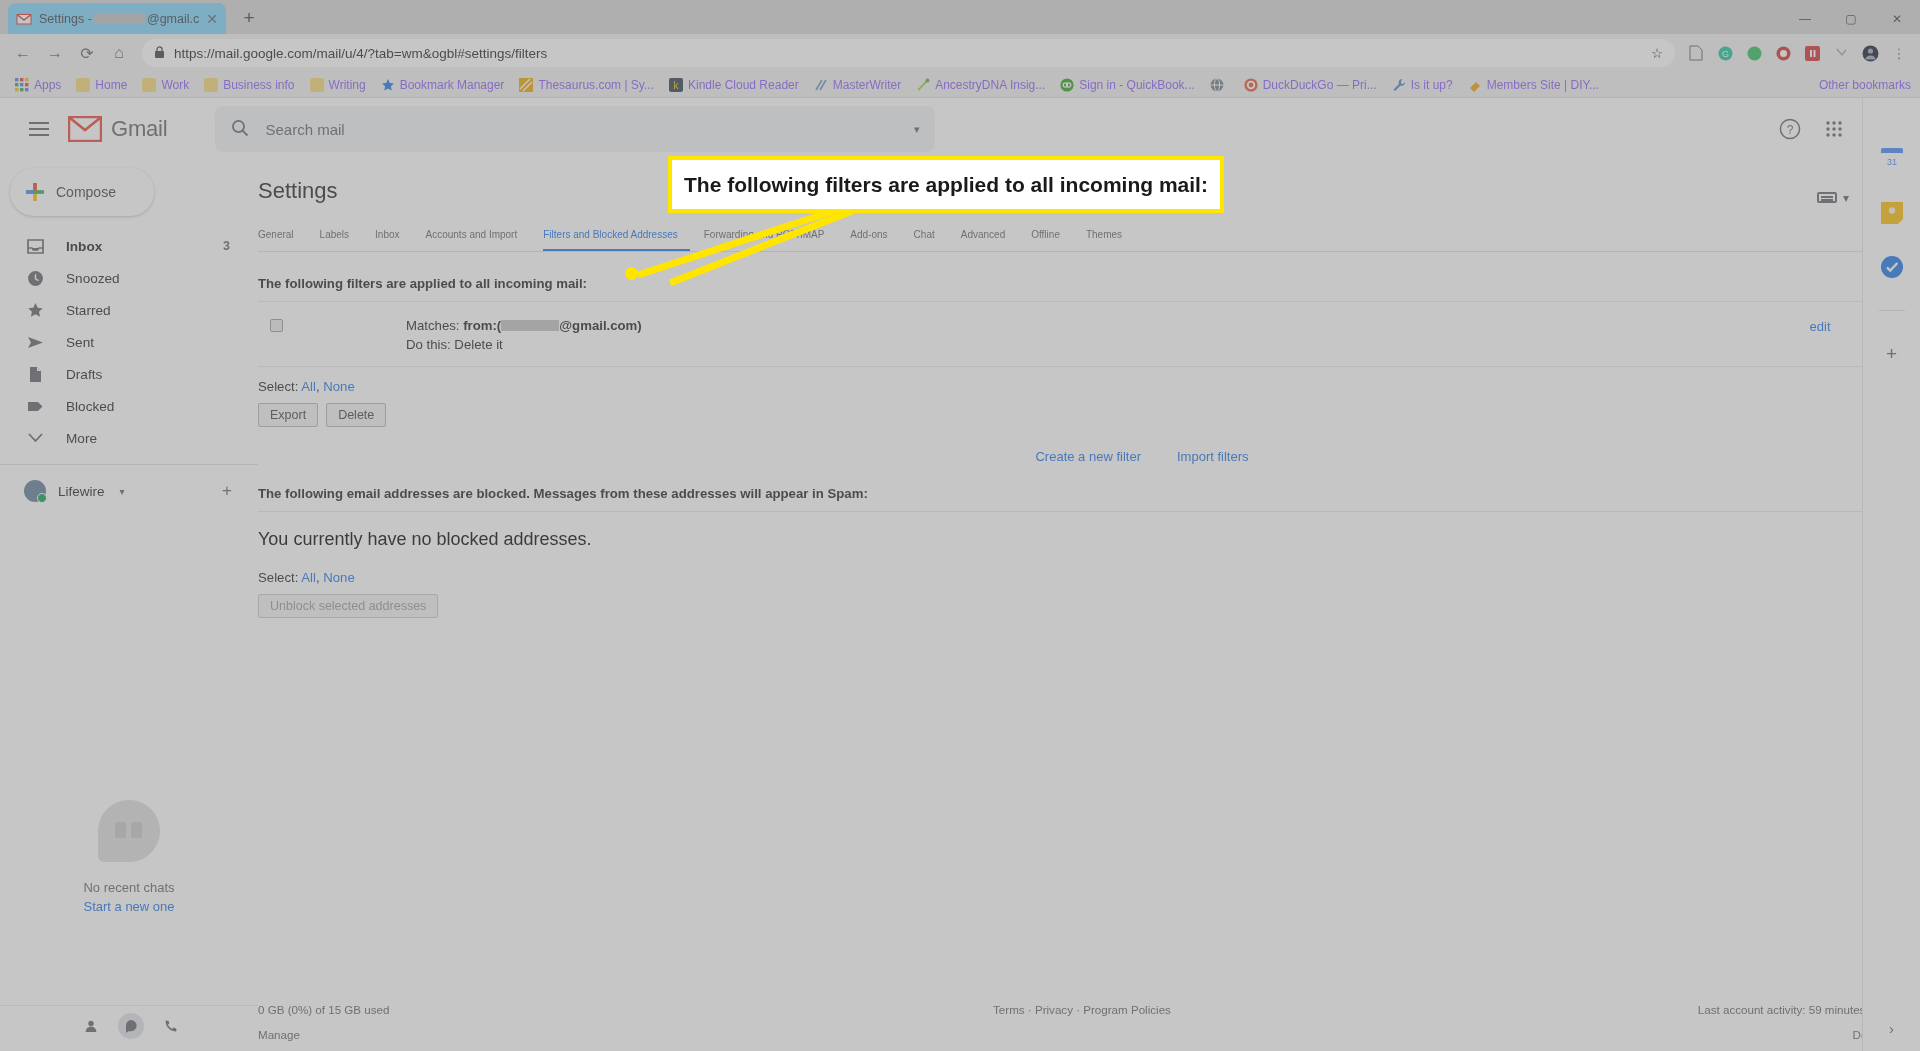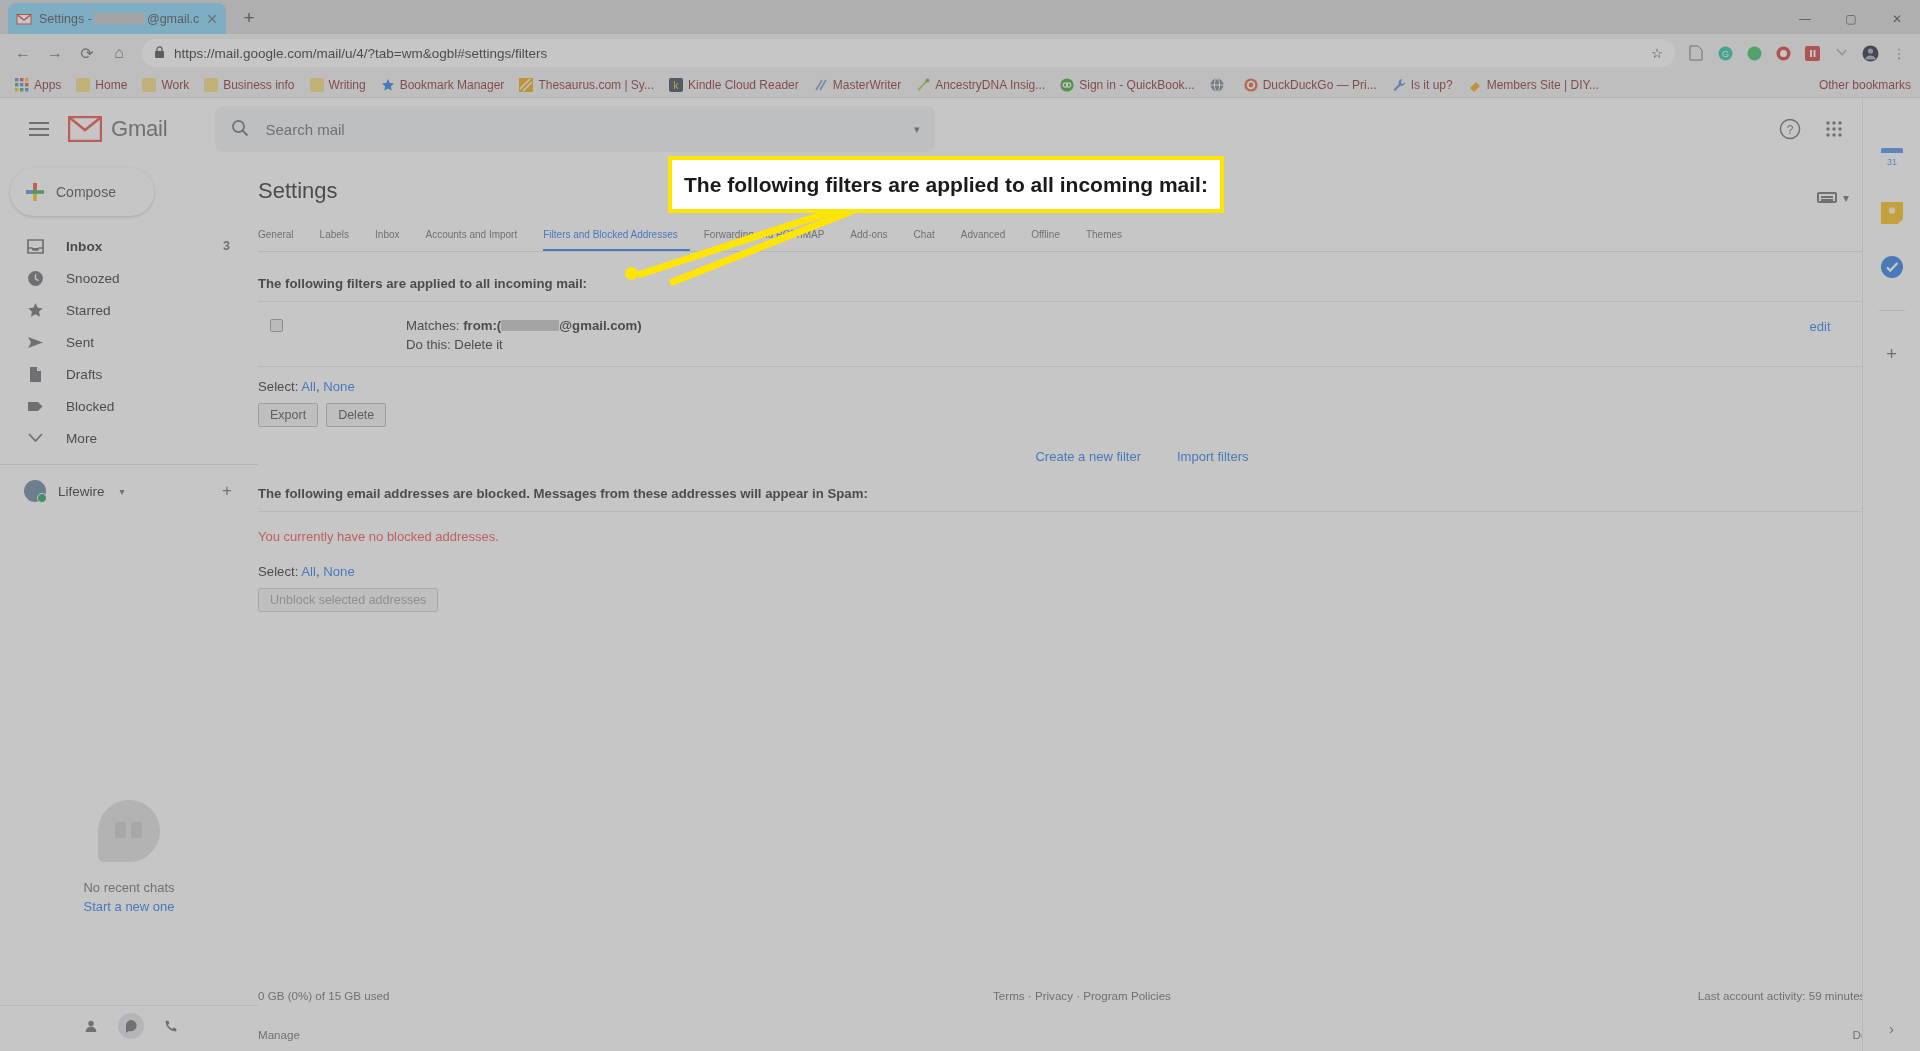--- a/index.html
+++ b/index.html
@@ -36,21 +36,21 @@
             color:#5f6368; font-size:16px; }
   .omnibox {
     flex:1; height:28px; background:#fff; border-radius:14px; display:flex; align-items:center;
     padding:0 12px; gap:9px; font-size:13.5px; color:#202124; margin:0 6px;
   }
   .omnibox .lock { font-size:11px; color:#3c4043; }
   .tbicons { display:flex; align-items:center; gap:3px; }
   .tbicon { width:26px;height:26px;display:flex;align-items:center;justify-content:center;border-radius:50%;font-size:13px;color:#5f6368; }
 
   .bookmarks { height:26px; background:#f1f1f1; display:flex; align-items:center; gap:3px; padding:0 9px;
-               font-size:12px; color:#7f1d1d; border-bottom:1px solid #dadce0; }
+               font-size:12px; color:#8b5cf6; border-bottom:1px solid #dadce0; }
   .bm { display:flex; align-items:center; gap:5px; padding:2px 6px; border-radius:4px; white-space:nowrap; }
   .bm .bi { width:14px; height:14px; flex:0 0 14px; display:block; border-radius:2px; }
   .folder { background:#f8d775; border-radius:2px 2px 2px 2px; position:relative; }
   .bm-right { margin-left:auto; display:flex; align-items:center; gap:6px; }
 
   
   .gmail { position:absolute; left:0; right:0; top:98px; bottom:0; background:#fff; }
   .gheader { height:62px; display:flex; align-items:center; padding:0 16px; background:#fff; }
   .hamburger { width:46px;height:46px;display:flex;align-items:center;justify-content:center;color:#5f6368;font-size:19px; }
   .logo { display:flex; align-items:center; gap:9px; margin-left:6px; }
@@ -119,21 +119,21 @@
   .gbtn { font-size:12.5px; color:#3c4043; background:#f2f2f2; border:1px solid #b5b5b5; border-radius:2px; padding:4px 11px; }
   .gbtn.disabled { color:#9a9a9a; border-color:#c9c9c9; }
   .links-right { display:flex; justify-content:center; gap:36px; font-size:13px; color:#1a73e8; padding-top:22px; padding-left:120px; }
 
   .footer { position:absolute; bottom:0; left:0; right:0; padding-bottom:10px; font-size:11.6px; color:#5f6368; }
   .footer-row { display:flex; align-items:flex-start; }
   .f-left { width:33%; }
   .f-mid { width:34%; text-align:center; }
   .f-right { width:33%; text-align:right; padding-right:18px; }
   .footer a { color:#5f6368; text-decoration:none; }
-  .f-line2 { margin-top:26px;gap:20px; }
+  .f-line2 { margin-top:12px;gap:20px; }
 
   .rail { position:absolute; right:0; top:98px; bottom:0; width:58px; background:#fff; border-left:1px solid #e5e5e5;
           display:flex; flex-direction:column; align-items:center; padding-top:50px; gap:32px; }
   .rail .app { width:22px;height:22px;border-radius:3px;position:relative; }
   .rail .sep { width:26px;height:1px;background:#e0e0e0; }
   .rail .plus { color:#5f6368;font-size:19px; }
   .rail .expand { position:absolute; bottom:14px; color:#5f6368; font-size:15px; }
 
   
   .callout {
@@ -568,21 +568,21 @@
           </div>
 
           <div class="links-right">
             <a href="#" style="color:#1a73e8;text-decoration:none">Create a new filter</a>
             <a href="#" style="color:#1a73e8;text-decoration:none">Import filters</a>
           </div>
 
           <div class="sec-title" style="padding-top:22px">The following email addresses are blocked. Messages from these addresses will appear in Spam:</div>
           <div class="divider"></div>
 
-          <div style="font-size:13px;color:#ef4444;padding-top:17px">You currently have no blocked addresses.</div>
+          <div style="font-size:18px;color:#000000;padding-top:17px">You currently have no blocked addresses.</div>
 
           <div class="select-line" style="padding-top:20px">
             <span>Select: </span><a href="#">All</a><span>, </span><a href="#">None</a>
           </div>
 
           <div class="btnrow">
             <button class="gbtn disabled">Unblock selected addresses</button>
           </div>
 
           <div class="footer">

